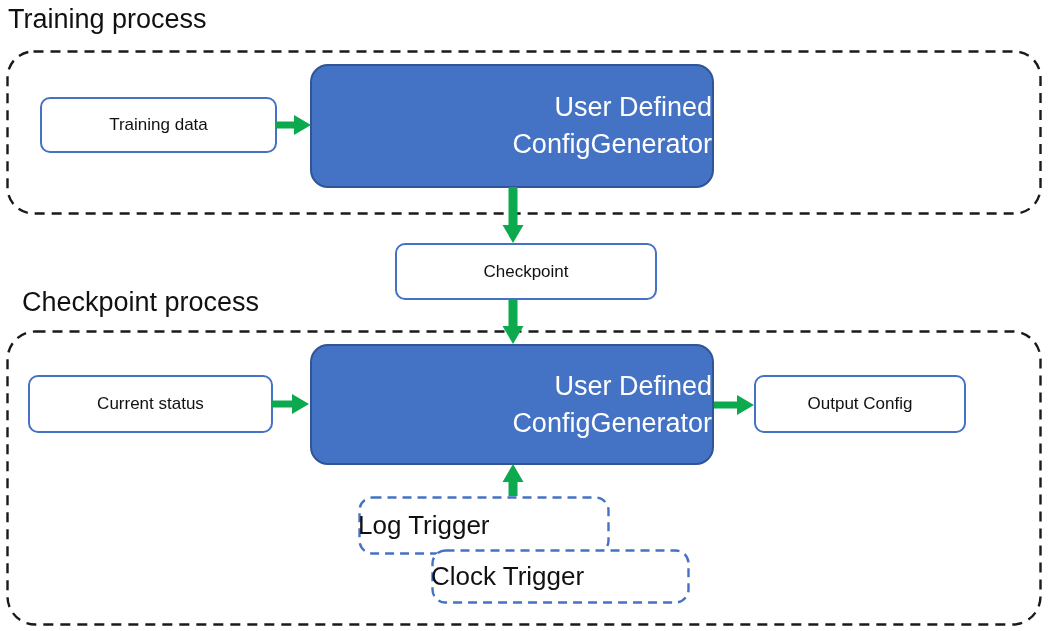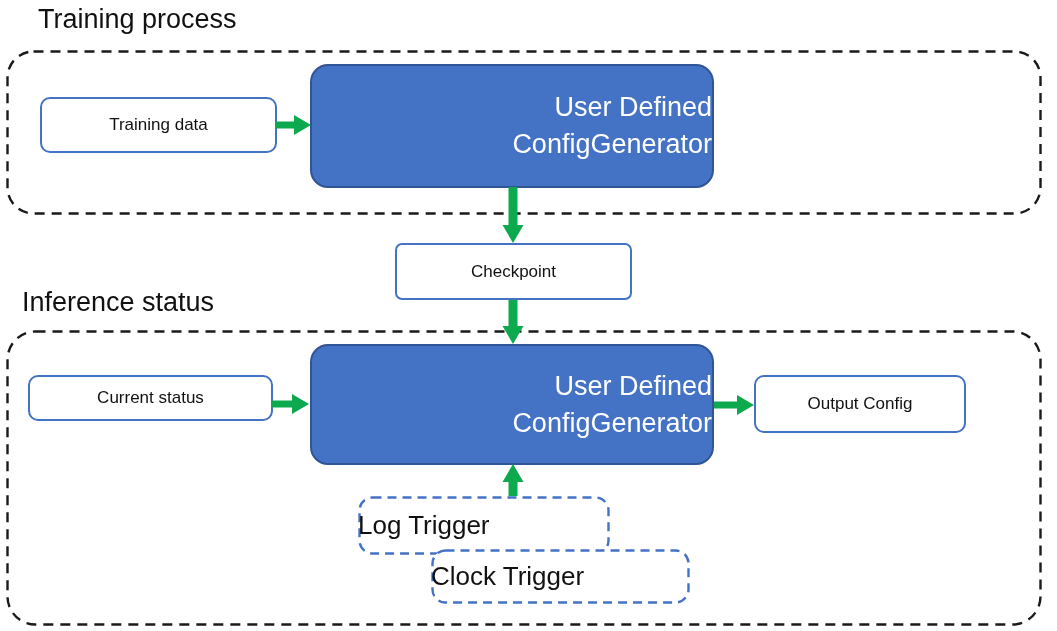--- a/index.html
+++ b/index.html
@@ -42,46 +42,46 @@
     position:relative;font-size:26px;color:var(--text-dark);white-space:nowrap;
   }
   .arrow{position:absolute;color:var(--arrow-green);}
   .arrow polygon{fill:currentColor;}
 </style>
 </head>
 <body>
 
 <div class="canvas">
 
-  <div class="section-label" style="left:38px;top:3px;">Training process</div>
+  <div class="section-label" style="left:8px;top:3px;">Training process</div>
 
-  <div class="section-label" style="left:22px;top:286px;">Inference status</div>
+  <div class="section-label" style="left:22px;top:286px;">Checkpoint process</div>
 
   <div class="dashed-container" style="left:6px;top:50px;">
     <svg width="1036" height="165" viewBox="0 0 1036 165">
       <rect x="1.5" y="1.5" width="1033" height="162" rx="26" ry="26" fill="none" stroke="currentColor" stroke-width="2.4" stroke-dasharray="10 7"></rect>
     </svg>
   </div>
 
   <div class="dashed-container" style="left:6px;top:330px;">
     <svg width="1036" height="296" viewBox="0 0 1036 296">
       <rect x="1.5" y="1.5" width="1033" height="293" rx="28" ry="28" fill="none" stroke="currentColor" stroke-width="2.4" stroke-dasharray="10 7"></rect>
     </svg>
   </div>
 
   <div class="io-box" style="left:40px;top:97px;width:237px;height:56px;">Training data</div>
 
   <div class="gen-box" style="left:310px;top:64px;width:404px;height:124px;">
     <span>User Defined</span>
     <span>ConfigGenerator</span>
   </div>
 
-  <div class="io-box" style="left:395px;top:243px;width:237px;height:57px;border-radius:7px;">Checkpoint</div>
+  <div class="io-box" style="left:395px;top:243px;width:262px;height:57px;">Checkpoint</div>
 
-  <div class="io-box" style="left:28px;top:375px;width:245px;height:46px;">Current status</div>
+  <div class="io-box" style="left:28px;top:375px;width:245px;height:58px;">Current status</div>
 
   <div class="gen-box" style="left:310px;top:344px;width:404px;height:121px;">
     <span>User Defined</span>
     <span>ConfigGenerator</span>
   </div>
 
   <div class="io-box" style="left:754px;top:375px;width:212px;height:58px;">Output Config</div>
 
   <div class="trigger-box" style="left:358px;top:496px;width:252px;height:59px;">
     <svg class="border-svg" width="252" height="59" viewBox="0 0 252 59">

